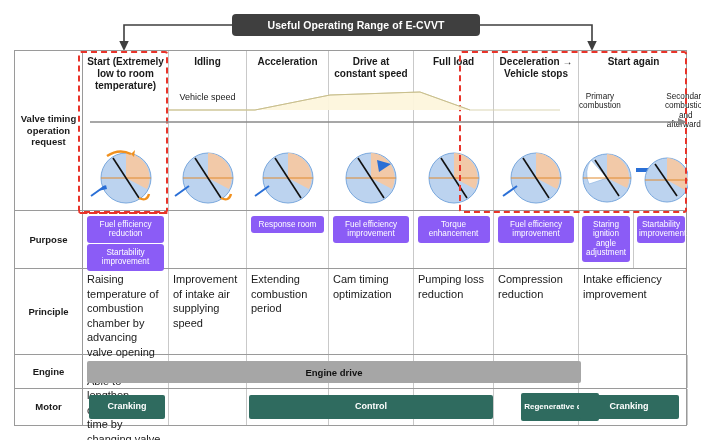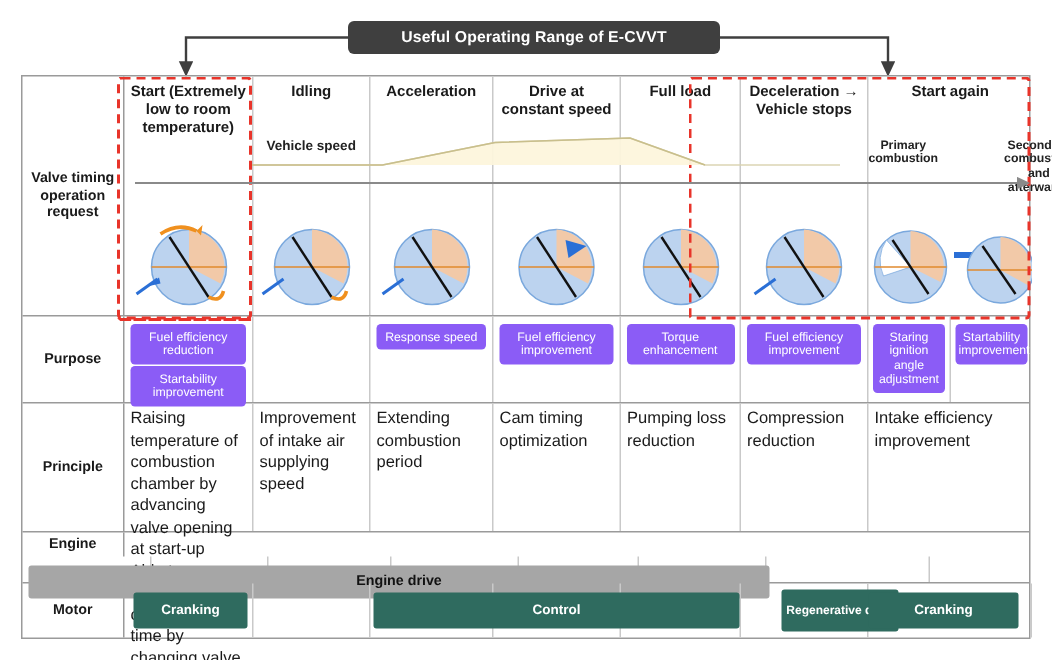--- a/index.html
+++ b/index.html
@@ -42,21 +42,21 @@
     box-sizing:border-box;
     border-right:1px solid #c9c9c9;
     padding:3px 4px;
     position:relative;
   }
   .cell:last-child{border-right:none;}
 
   .r-valve{height:160px;border-bottom:1px solid #9a9a9a;}
   .r-purpose{height:58px;border-bottom:1px solid #9a9a9a;}
   .r-principle{height:86px;border-bottom:1px solid #9a9a9a;}
-  .r-engine{height:34px;border-bottom:1px solid #9a9a9a;flex-direction:column;}
+  .r-engine{height:34px;border-bottom:1px solid #9a9a9a;}
   .r-motor{height:36px;}
 
   
   .c0{width:86px;}
   .c1{width:78px;}
   .c2{width:82px;}
   .c3{width:85px;}
   .c4{width:80px;}
   .c5{width:85px;}
   .c6{width:109px;}
@@ -64,21 +64,20 @@
   .c6b{width:54px;}
 
   
   .col-title{
     text-align:center;font-weight:bold;font-size:10px;line-height:1.2;
     margin-top:2px;min-height:34px;
   }
   .col-sub{
     text-align:center;font-size:9px;line-height:1.2;color:#222;
     margin-top:2px;
-    font-weight:bold;
   }
   .sub-small{font-size:8.2px;line-height:1.15;}
 
   
   .valve-area{position:absolute;left:0;right:0;bottom:2px;height:72px;}
 
   
   .chip{
     background:#8b5cf6;color:#fff;border-radius:3px;
     text-align:center;font-size:8.2px;line-height:1.15;
@@ -244,21 +243,21 @@
 
     <div class="row r-purpose">
       <div class="row-head">Purpose</div>
       <div class="cells">
         <div class="cell c0" style="padding:4px 2px;">
           <div class="chip">Fuel efficiency reduction</div>
           <div class="chip">Startability improvement</div>
         </div>
         <div class="cell c1"></div>
         <div class="cell c2" style="padding:4px 2px;">
-          <div class="chip">Response speed</div>
+          <div class="chip">Response room</div>
         </div>
         <div class="cell c3" style="padding:4px 2px;">
           <div class="chip">Fuel efficiency improvement</div>
         </div>
         <div class="cell c4" style="padding:4px 2px;">
           <div class="chip">Torque enhancement</div>
         </div>
         <div class="cell c5" style="padding:4px 2px;">
           <div class="chip">Fuel efficiency improvement</div>
         </div>

